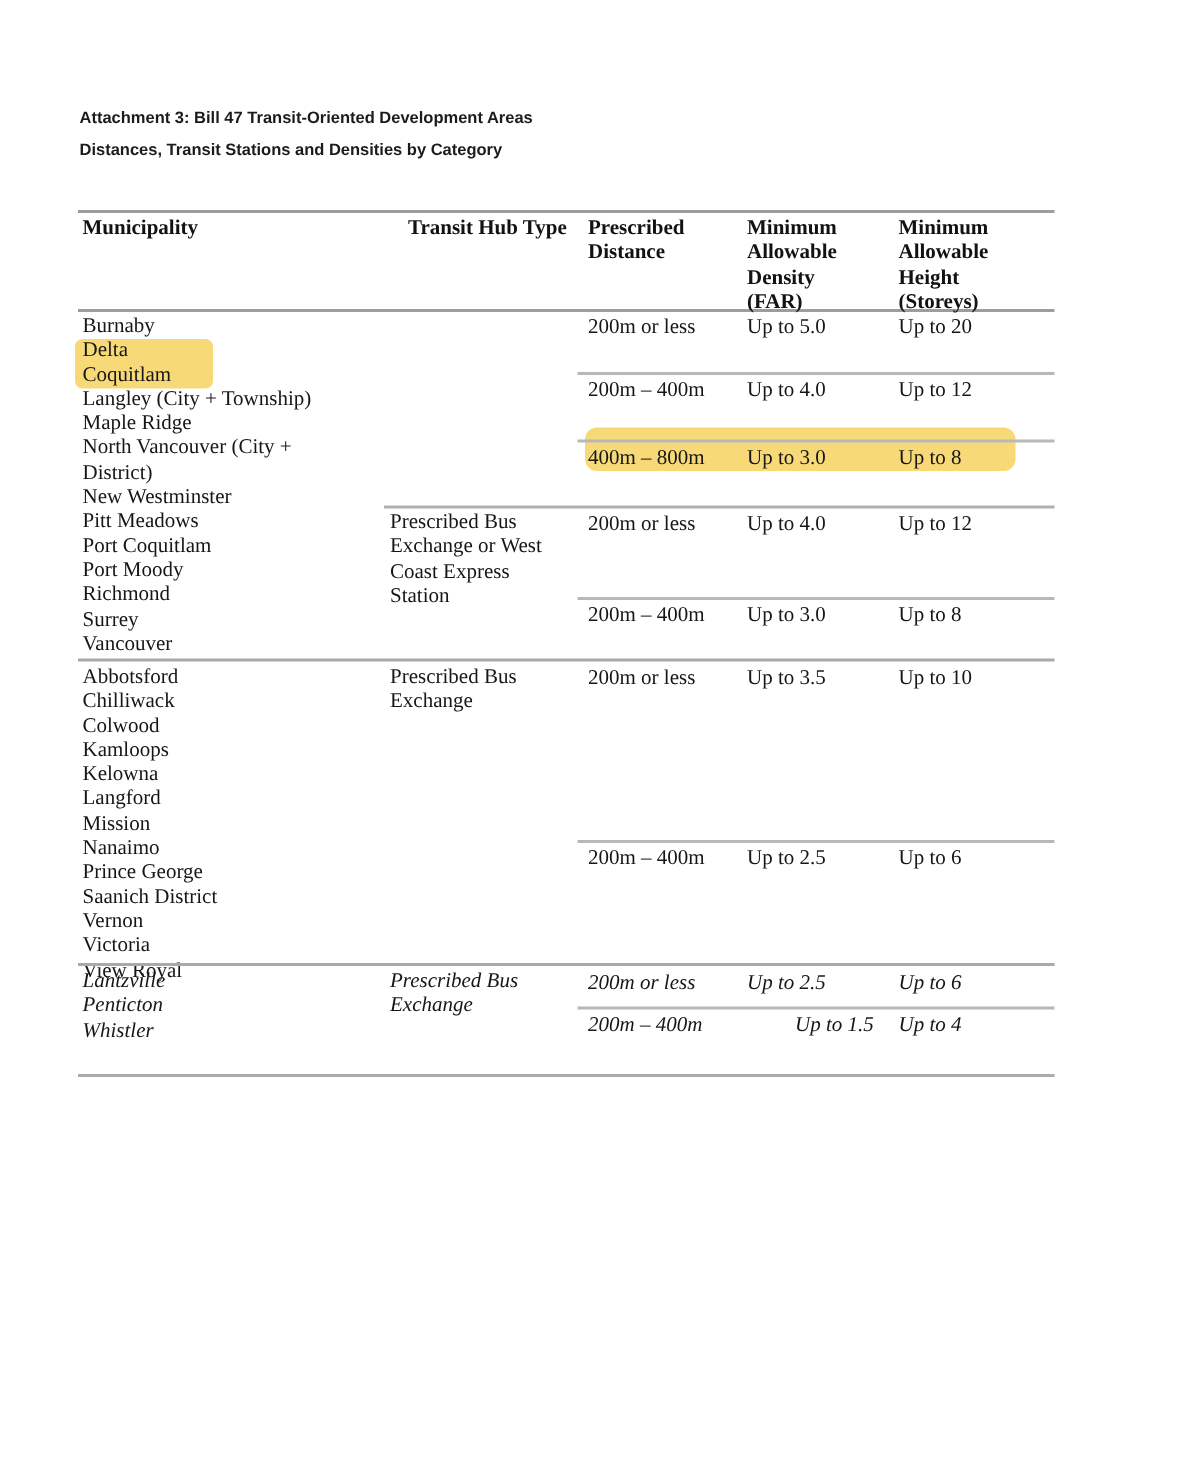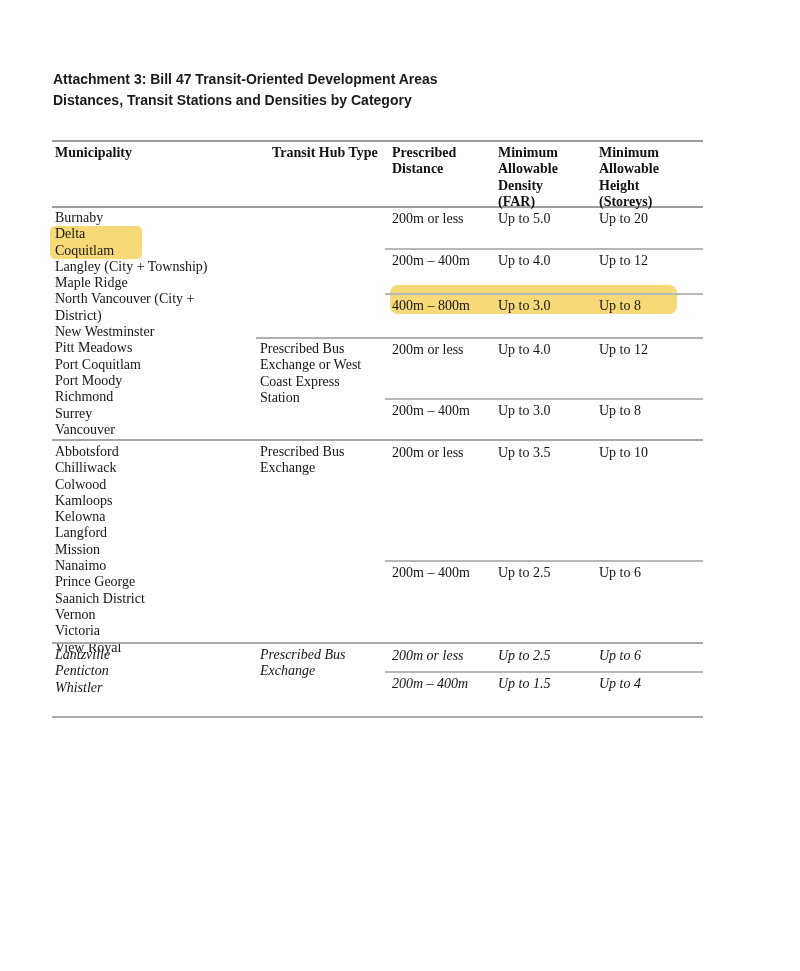--- a/index.html
+++ b/index.html
@@ -2,21 +2,21 @@
 <html><head>
 <meta charset="utf-8">
 <style>
   * { margin:0; padding:0; box-sizing:border-box; }
   html,body { background:#ffffff; }
   body { width:800px; height:971px; font-family:"Liberation Serif","DejaVu Serif",serif; color:#161616; }
   .page { position:relative; width:800px; height:971px; background:#ffffff; overflow:hidden; }
 
   .title { position:absolute; left:53px; top:69px;
            font-family:"Liberation Sans","DejaVu Sans",sans-serif;
-           font-weight:700; font-size:14px; line-height:21px; color:#1b1b1b; }
+           font-weight:700; font-size:11px; line-height:21px; color:#1b1b1b; }
 
   .table { position:absolute; left:52px; top:140px; width:651px; height:600px; }
 
   .rule { position:absolute; left:0; width:651px; height:2px; background:#9d9d9d; }
   .rule.light { background:#ababab; }
 
   .hcell { position:absolute; top:5px; font-weight:700; font-size:14px; line-height:16.3px;
            white-space:pre-line; color:#121212; }
 
   .section { position:absolute; left:0; width:651px; }
@@ -142,18 +142,18 @@
             <div class="mun">Penticton</div>
             <div class="mun">Whistler</div>
           </div>
           <div class="hub" style="top: 4px;">Prescribed Bus
 Exchange</div>
           <div class="cell c3" style="top: 5px;">200m or less</div>
           <div class="cell c4" style="top: 5px;">Up to 2.5</div>
           <div class="cell c5" style="top: 5px;">Up to 6</div>
           <div class="line row" style="top: 28px;"></div>
           <div class="cell c3" style="top: 33px;">200m – 400m</div>
-          <div class="cell c4" style="top: 33px;">Up to 1.5</div>
+          <div class="cell c4" style="top: 33px; margin-left: 32px;">Up to 1.5</div>
           <div class="cell c5" style="top: 33px;">Up to 4</div>
         </div>
       </div>
   </div>
 </div>
 
 </body></html>

